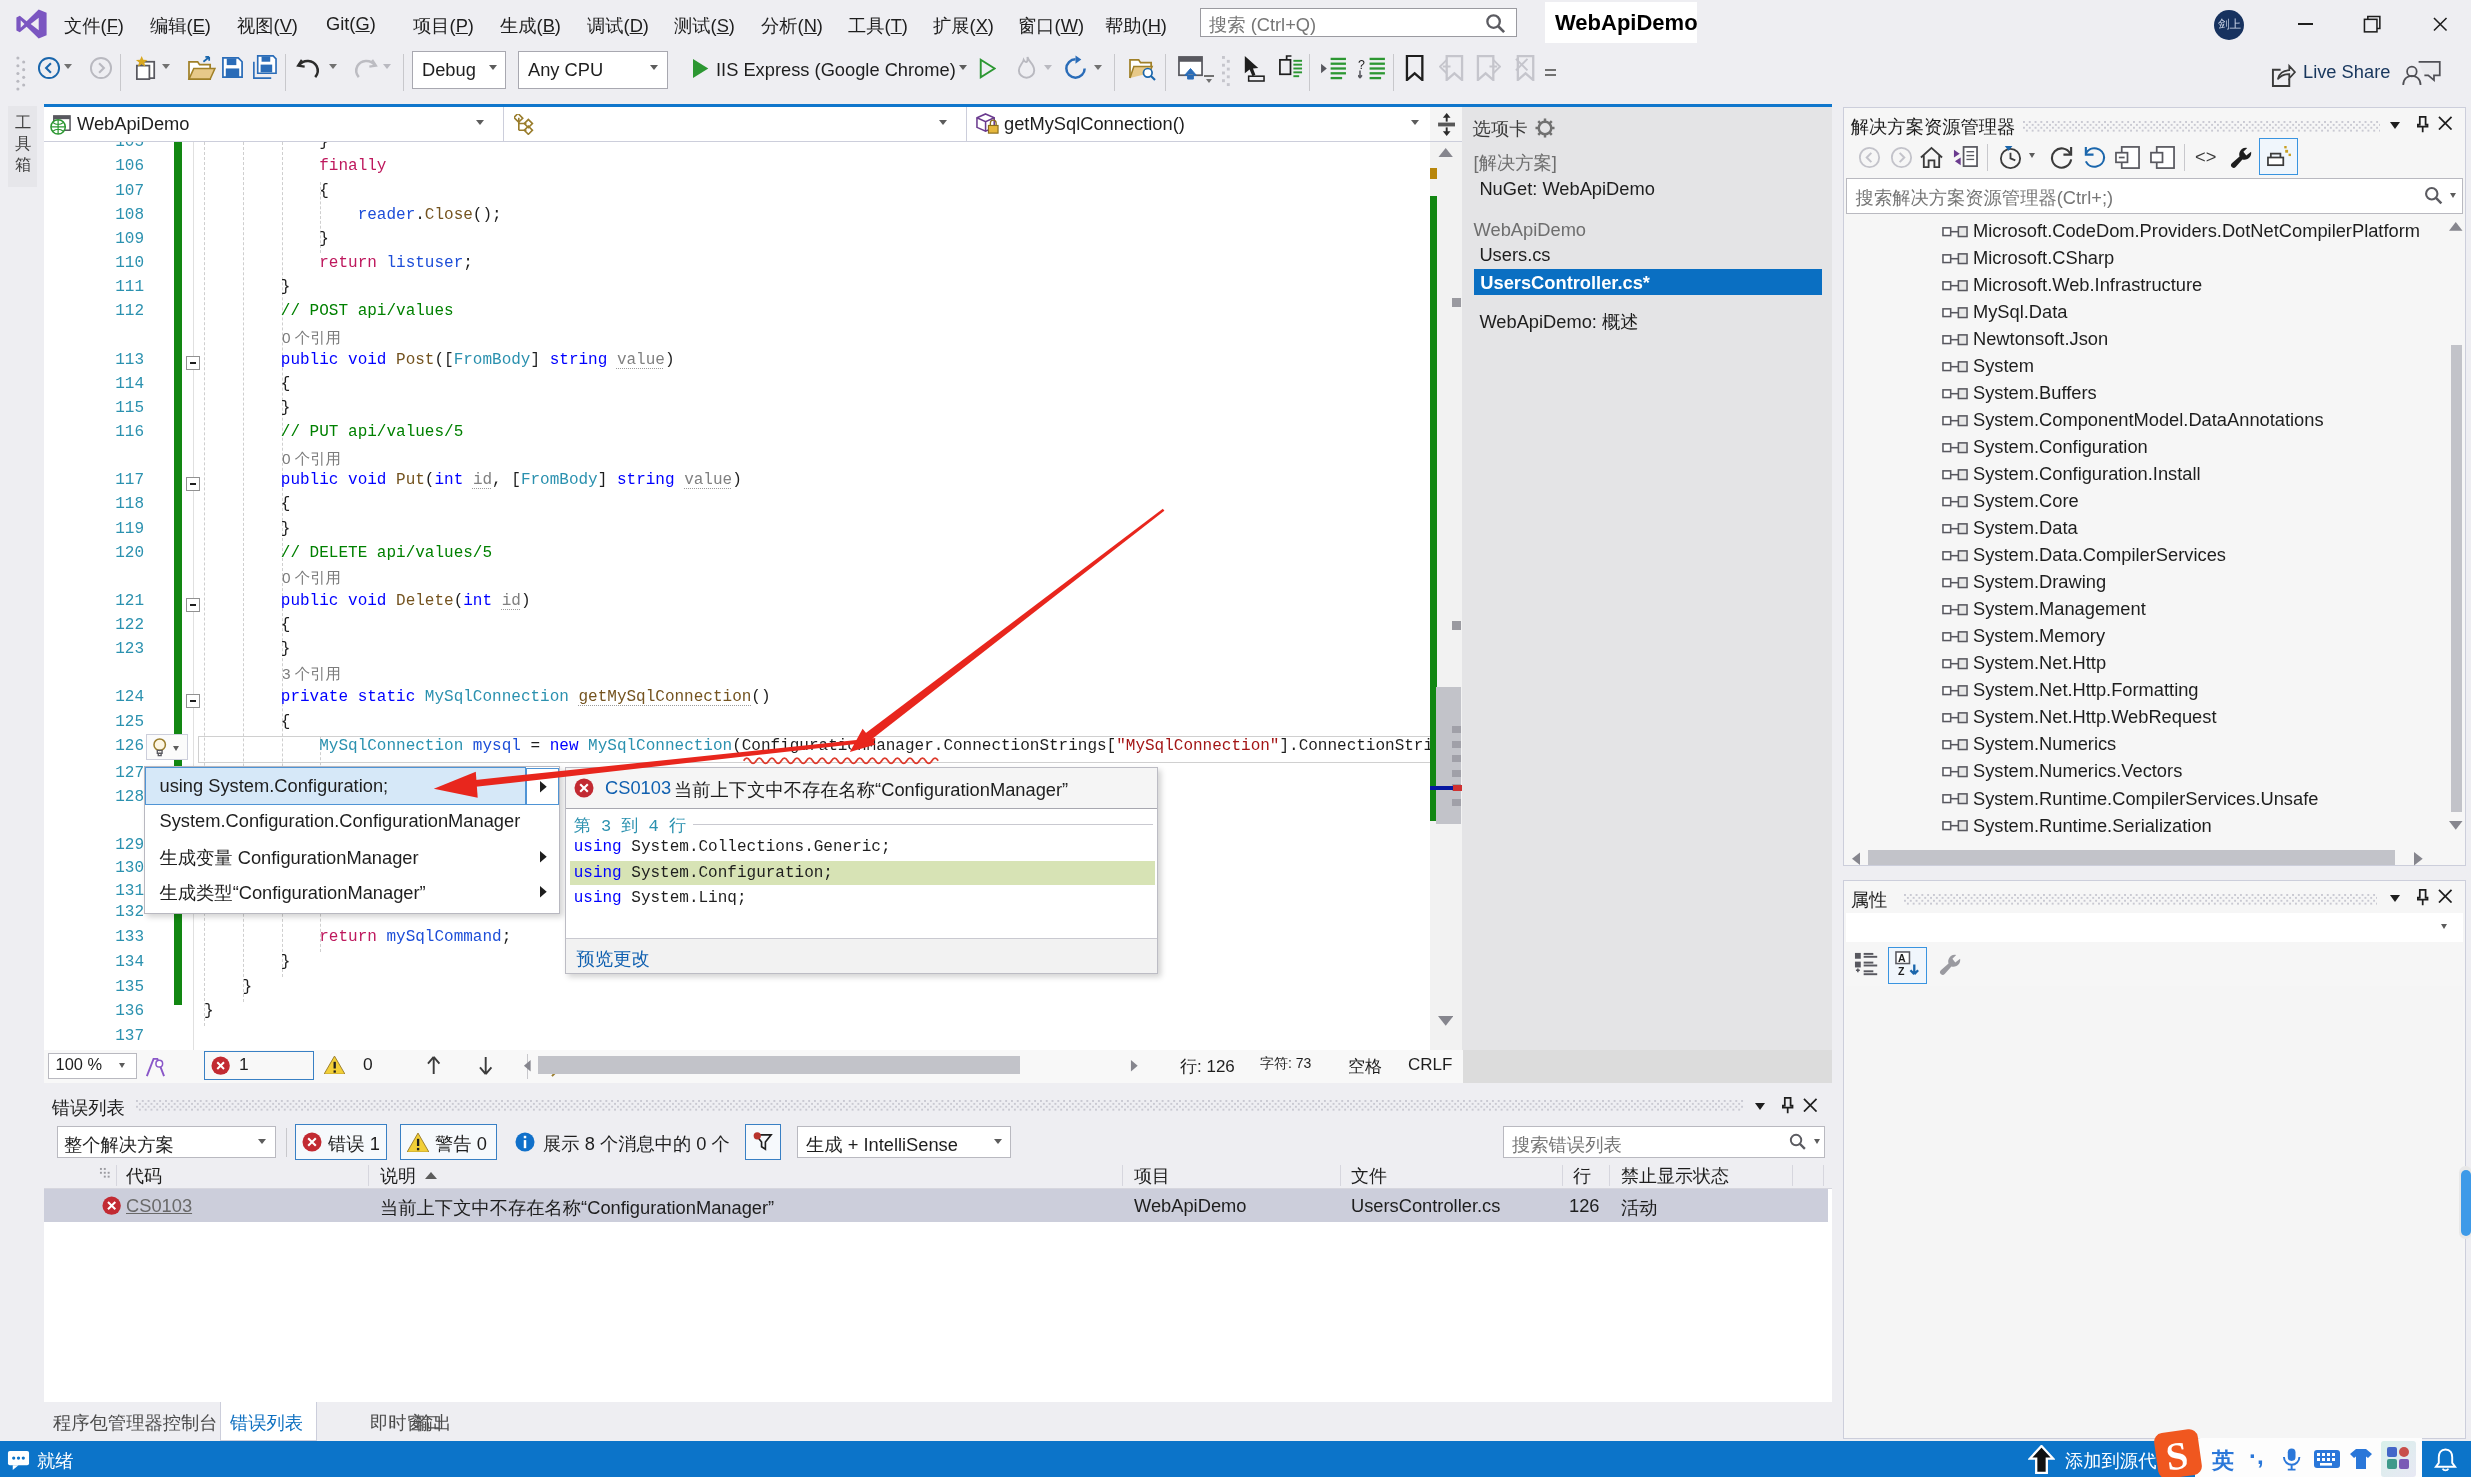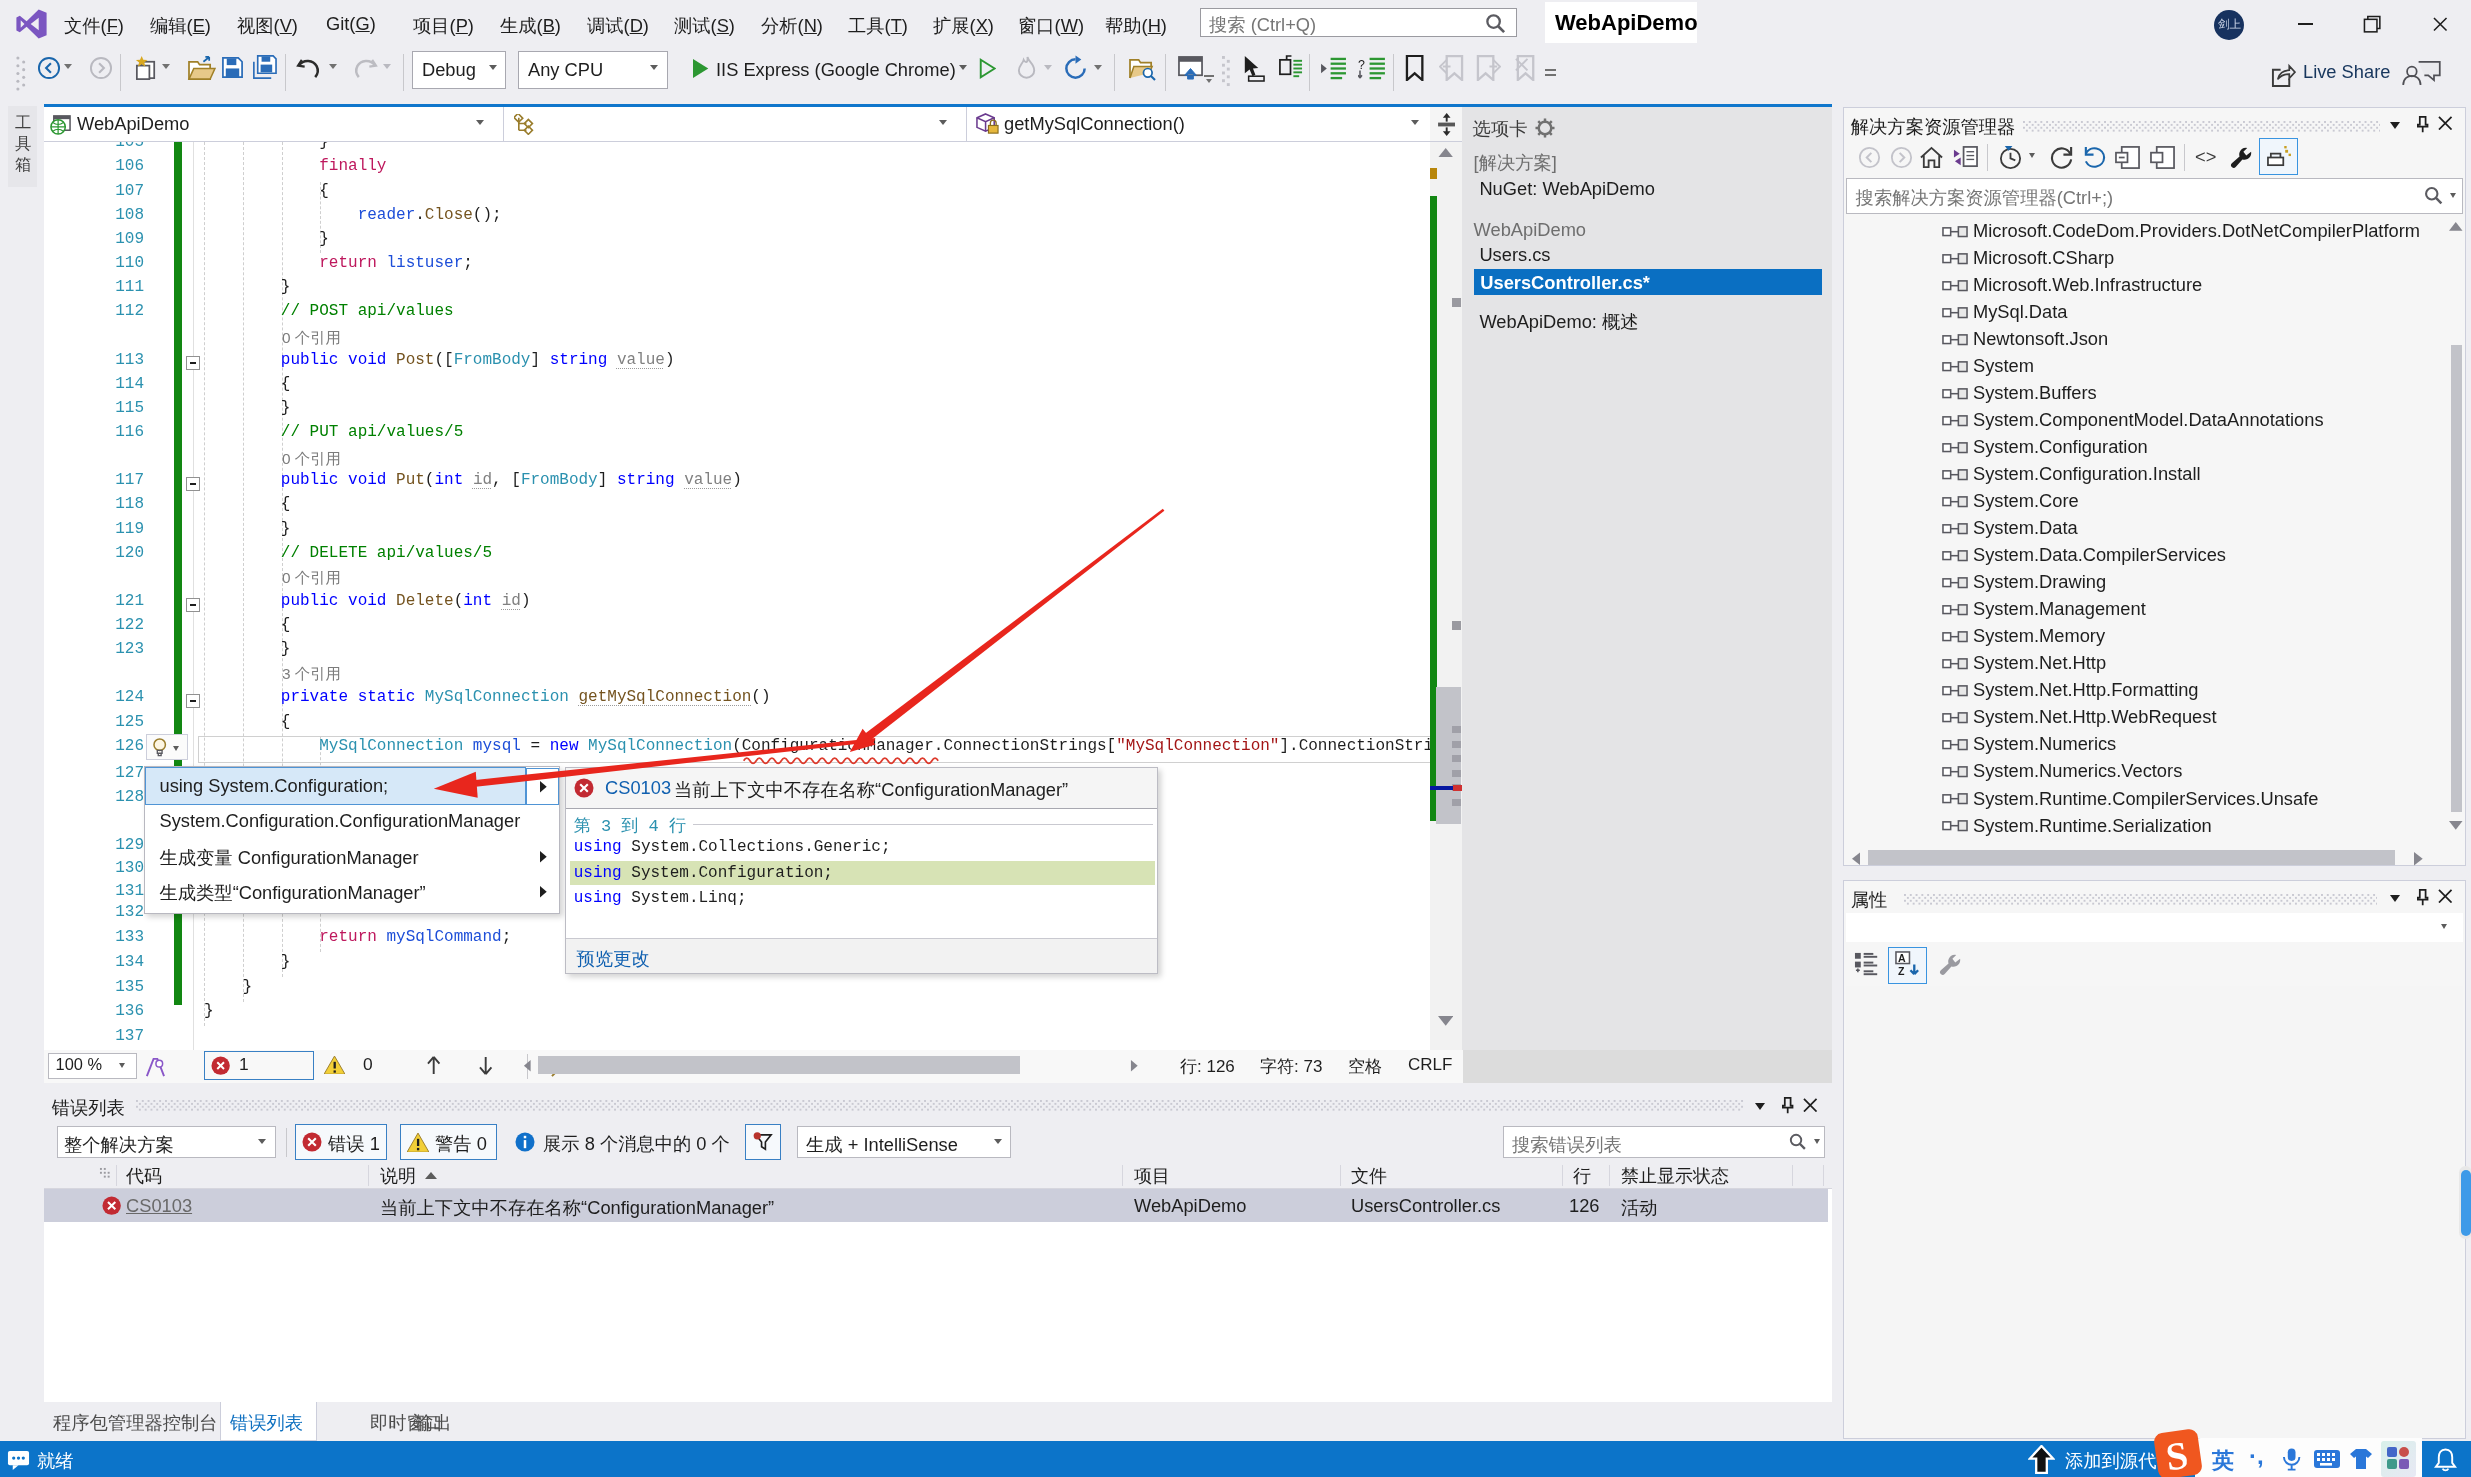--- a/index.html
+++ b/index.html
@@ -464,21 +464,21 @@
     <svg class="abs" style="left:475px;top:8.7px;" width="0" height="0"></svg>
 
     <svg class="abs" style="left:477px;top:7.7px;" width="11.6" height="15.4" viewBox="0 0 12 16">
         <path d="M10 2 L3 8 L10 14 Z" fill="#86868e"></path>
       </svg>
     <div class="abs" style="left:494px;top:5.8px;width:482px;height:18.3px;background:#c2c3c9;"></div>
     <svg class="abs" style="left:1085px;top:7.7px;" width="11.6" height="15.4" viewBox="0 0 12 16">
         <path d="M2 2 L9 8 L2 14 Z" fill="#86868e"></path>
       </svg>
     <div class="abs" style="left:1136px;top:4.8px;font-size:17px;">行: 126</div>
-    <div class="abs" style="left:1216px;top:4.8px;font-size:17px;">字符: 73</div>
+    <div class="abs" style="left:1216px;top:4.8px;font-size:14px;">字符: 73</div>
     <div class="abs" style="left:1304px;top:4.8px;font-size:17px;">空格</div>
     <div class="abs" style="left:1364px;top:4.8px;font-size:17px;">CRLF</div>
   </div>
   <div class="abs" style="left:1419px;top:946px;width:369px;height:33px;background:#dcdcdc;"></div>
 
   <div class="abs" style="left:1418px;top:2.9px;width:370px;height:943px;background:#e4e4e6;">
     <div class="abs ui" style="left:10.6px;top:8.7px;color:#3b3b3b;">选项卡</div>
     <svg class="abs" style="left:73px;top:11.6px;" width="20" height="20" viewBox="0 0 21 21">
       <circle cx="10.5" cy="10.5" r="6.6" fill="none" stroke="#717171" stroke-width="2.6"></circle>
       <circle cx="10.5" cy="10.5" r="2.6" fill="#e4e4e6"></circle>

